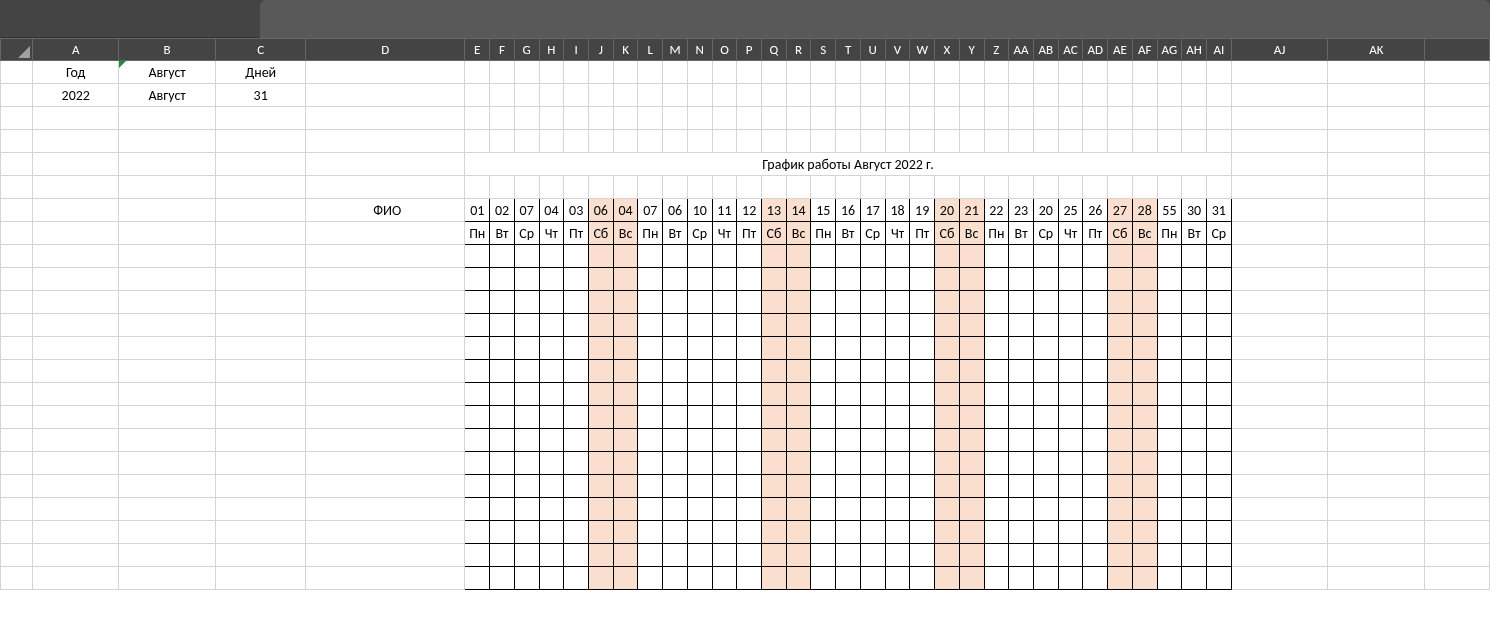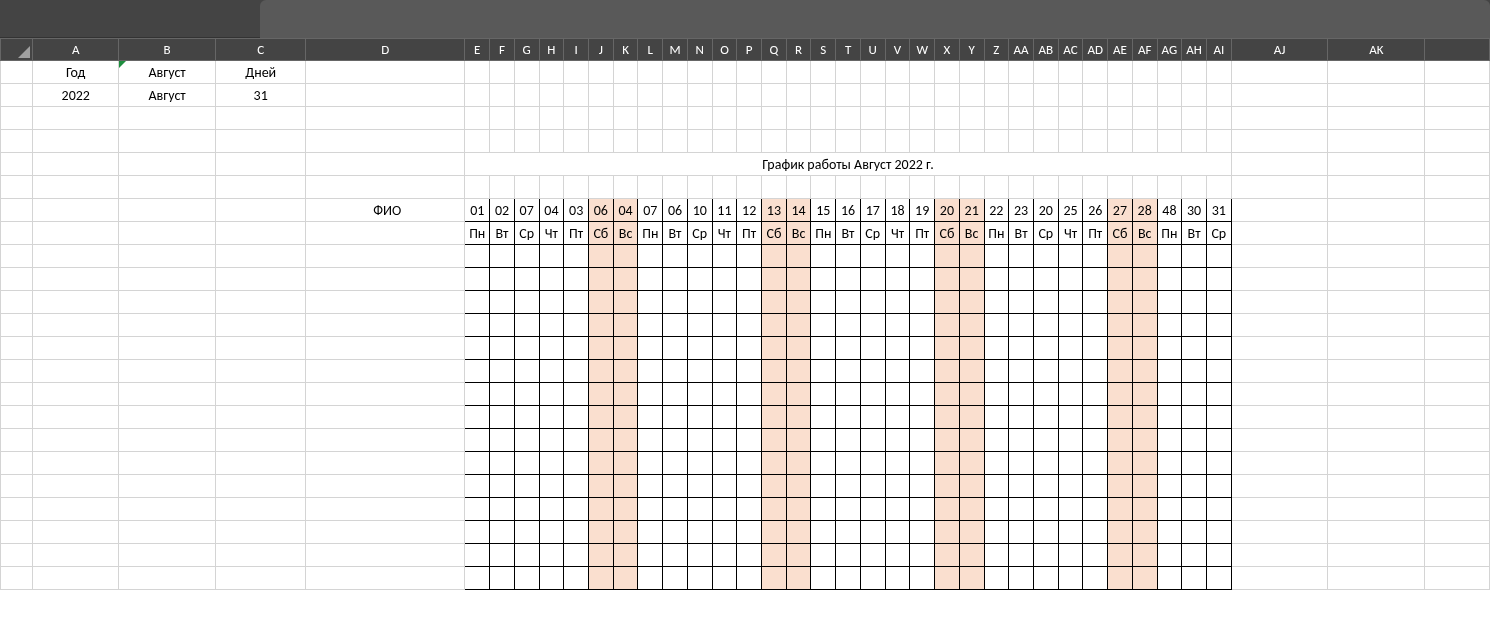--- a/index.html
+++ b/index.html
@@ -439,21 +439,21 @@
           <td class="cal-cell">19</td>
           <td class="cal-cell weekend">20</td>
           <td class="cal-cell weekend">21</td>
           <td class="cal-cell">22</td>
           <td class="cal-cell">23</td>
           <td class="cal-cell">20</td>
           <td class="cal-cell">25</td>
           <td class="cal-cell">26</td>
           <td class="cal-cell weekend">27</td>
           <td class="cal-cell weekend">28</td>
-          <td class="cal-cell">48</td>
+          <td class="cal-cell">55</td>
           <td class="cal-cell">30</td>
           <td class="cal-cell">31</td>
           <td></td>
           <td></td>
           <td></td>
         </tr>
         <tr>
           <td class="rownum">8</td>
           <td></td>
           <td></td>

